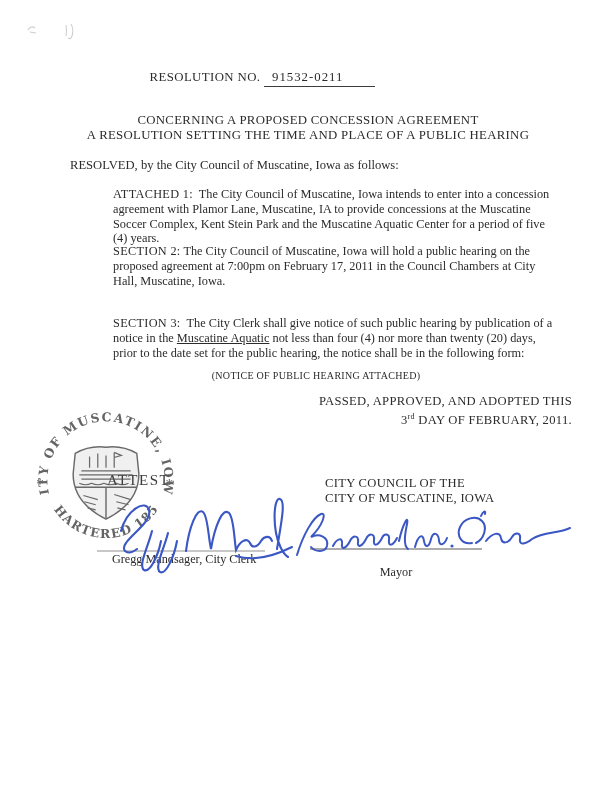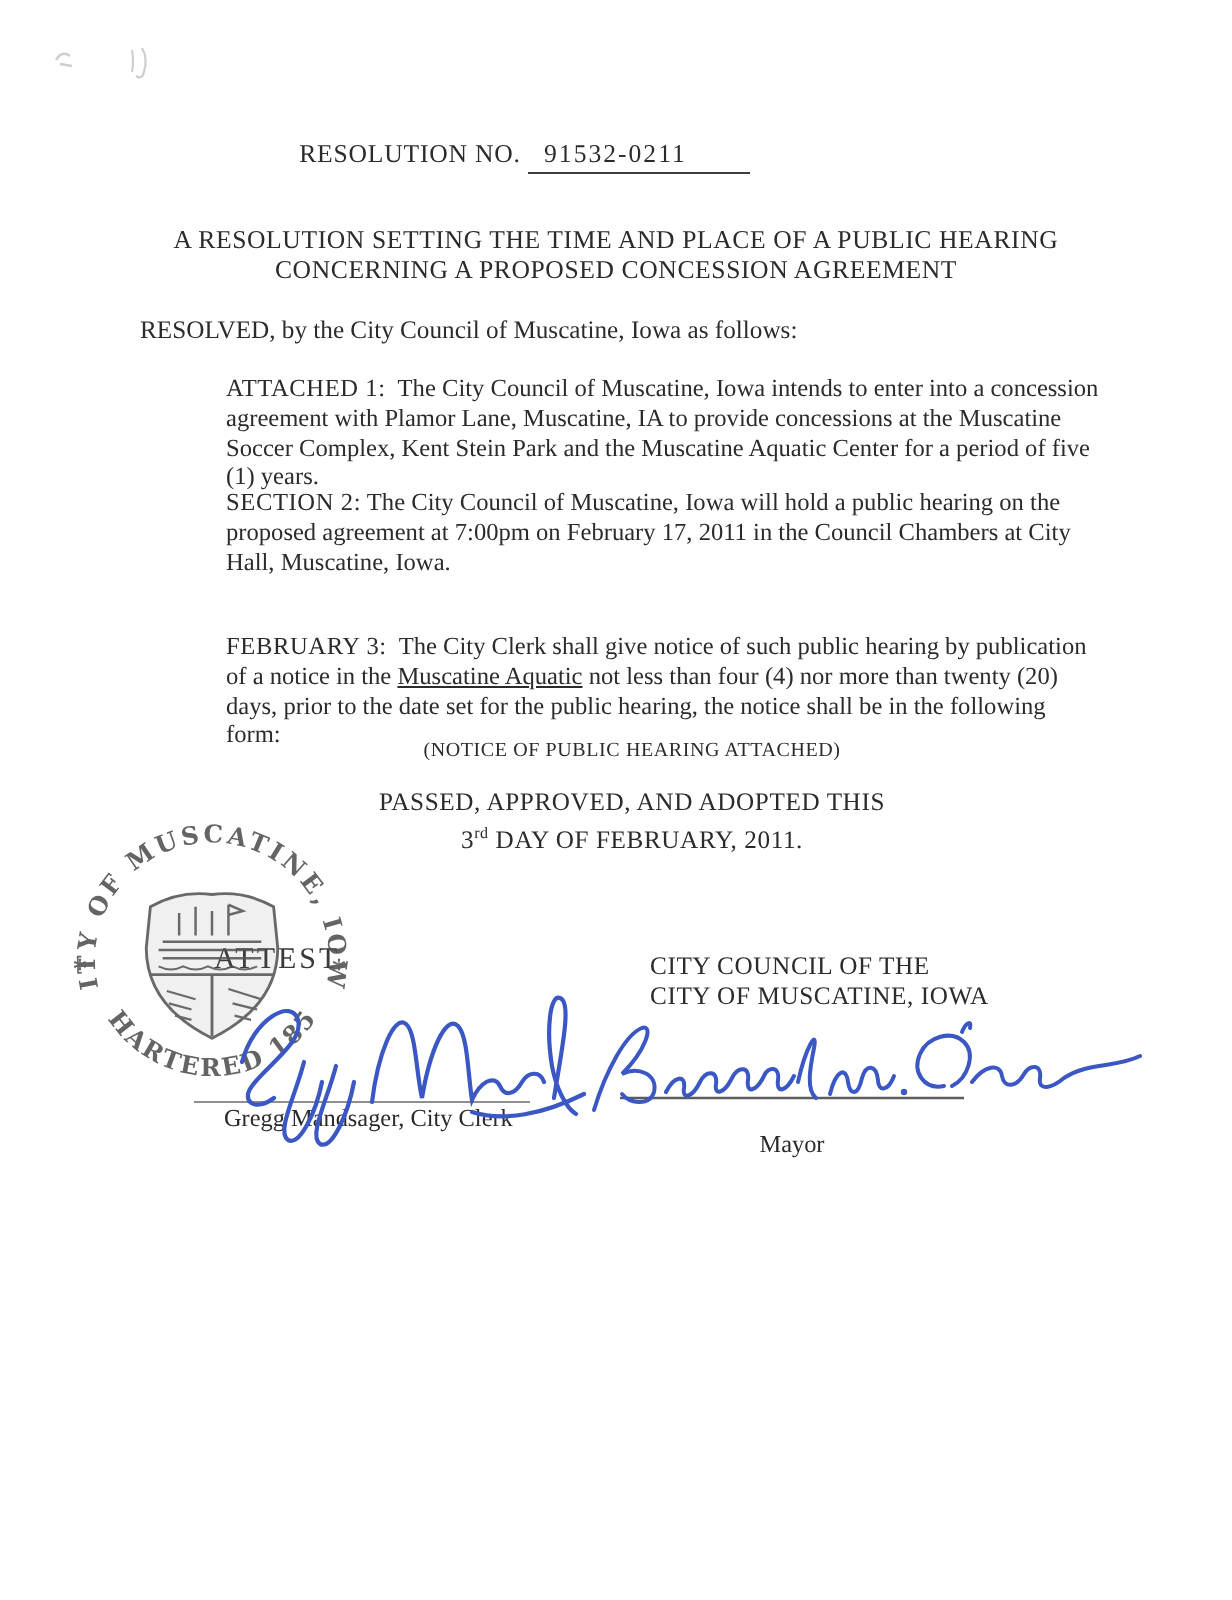--- a/index.html
+++ b/index.html
@@ -41,21 +41,21 @@
   .sec2{top:244px;}
   .sec3{top:316px;}
   .sec-label{letter-spacing:0.3px;}
   .journal-underline{text-decoration:underline;}
   .notice-line{
     left:60px;top:370px;width:512px;
     font-size:10px;letter-spacing:0.3px;
   }
   .passed-block{
     left:60px;top:394px;width:512px;
-    font-size:12.6px;line-height:15px;letter-spacing:0.3px;
+    font-size:12.6px;line-height:15px;letter-spacing:0.3px;text-align:right;
   }
   sup{font-size:8px;}
   .attest-label{
     left:107px;top:472px;
     font-size:15px;letter-spacing:1.5px;color:#3a3a3a;
     z-index:1;
   }
   .council-block{
     left:325px;top:476px;
     font-size:12.6px;line-height:14.5px;letter-spacing:0.3px;
@@ -87,38 +87,38 @@
     <path d="M14,14 q3,-5 7,-2 M16,16 l6,1" stroke="#b9b9b9" stroke-width="1.2" fill="none" opacity="0.7"></path>
     <path d="M52,9 q1,6 0,11 M57,8 q3,5 1,12 q-1,4 -4,2" stroke="#b9b9b9" stroke-width="1.1" fill="none" opacity="0.7"></path>
   </svg>
 
   <div class="abs res-line center">
     <span>RESOLUTION NO.</span>
     <span class="res-number">91532-0211</span>
   </div>
 
   <div class="abs doc-title center">
+    <div>CONCERNING A PROPOSED CONCESSION AGREEMENT</div>
     <div>A RESOLUTION SETTING THE TIME AND PLACE OF A PUBLIC HEARING</div>
-    <div>CONCERNING A PROPOSED CONCESSION AGREEMENT</div>
   </div>
 
   <div class="abs resolved-line">RESOLVED, by the City Council of Muscatine, Iowa as follows:</div>
 
   <div class="abs section-par sec1">
     <span class="sec-label">ATTACHED 1:</span>&nbsp;
-    <span>The City Council of Muscatine, Iowa intends to enter into a concession agreement with Plamor Lane, Muscatine, IA to provide concessions at the Muscatine Soccer Complex, Kent Stein Park and the Muscatine Aquatic Center for a period of five (1) years.</span>
+    <span>The City Council of Muscatine, Iowa intends to enter into a concession agreement with Plamor Lane, Muscatine, IA to provide concessions at the Muscatine Soccer Complex, Kent Stein Park and the Muscatine Aquatic Center for a period of five (4) years.</span>
   </div>
 
   <div class="abs section-par sec2">
     <span class="sec-label">SECTION 2:</span>
     <span>The City Council of Muscatine, Iowa will hold a public hearing on the proposed agreement at 7:00pm on February 17, 2011 in the Council Chambers at City Hall, Muscatine, Iowa.</span>
   </div>
 
   <div class="abs section-par sec3">
-    <span class="sec-label">FEBRUARY 3:</span>&nbsp;
+    <span class="sec-label">SECTION 3:</span>&nbsp;
     <span>The City Clerk shall give notice of such public hearing by publication of a notice in the </span><span class="journal-underline">Muscatine Aquatic</span><span> not less than four (4) nor more than twenty (20) days, prior to the date set for the public hearing, the notice shall be in the following form:</span>
   </div>
 
   <div class="abs notice-line center">(NOTICE OF PUBLIC HEARING ATTACHED)</div>
 
   <div class="abs passed-block center">
     <div>PASSED, APPROVED, AND ADOPTED THIS</div>
     <div><span>3</span><sup>rd</sup><span> DAY OF FEBRUARY, 2011.</span></div>
   </div>
 

